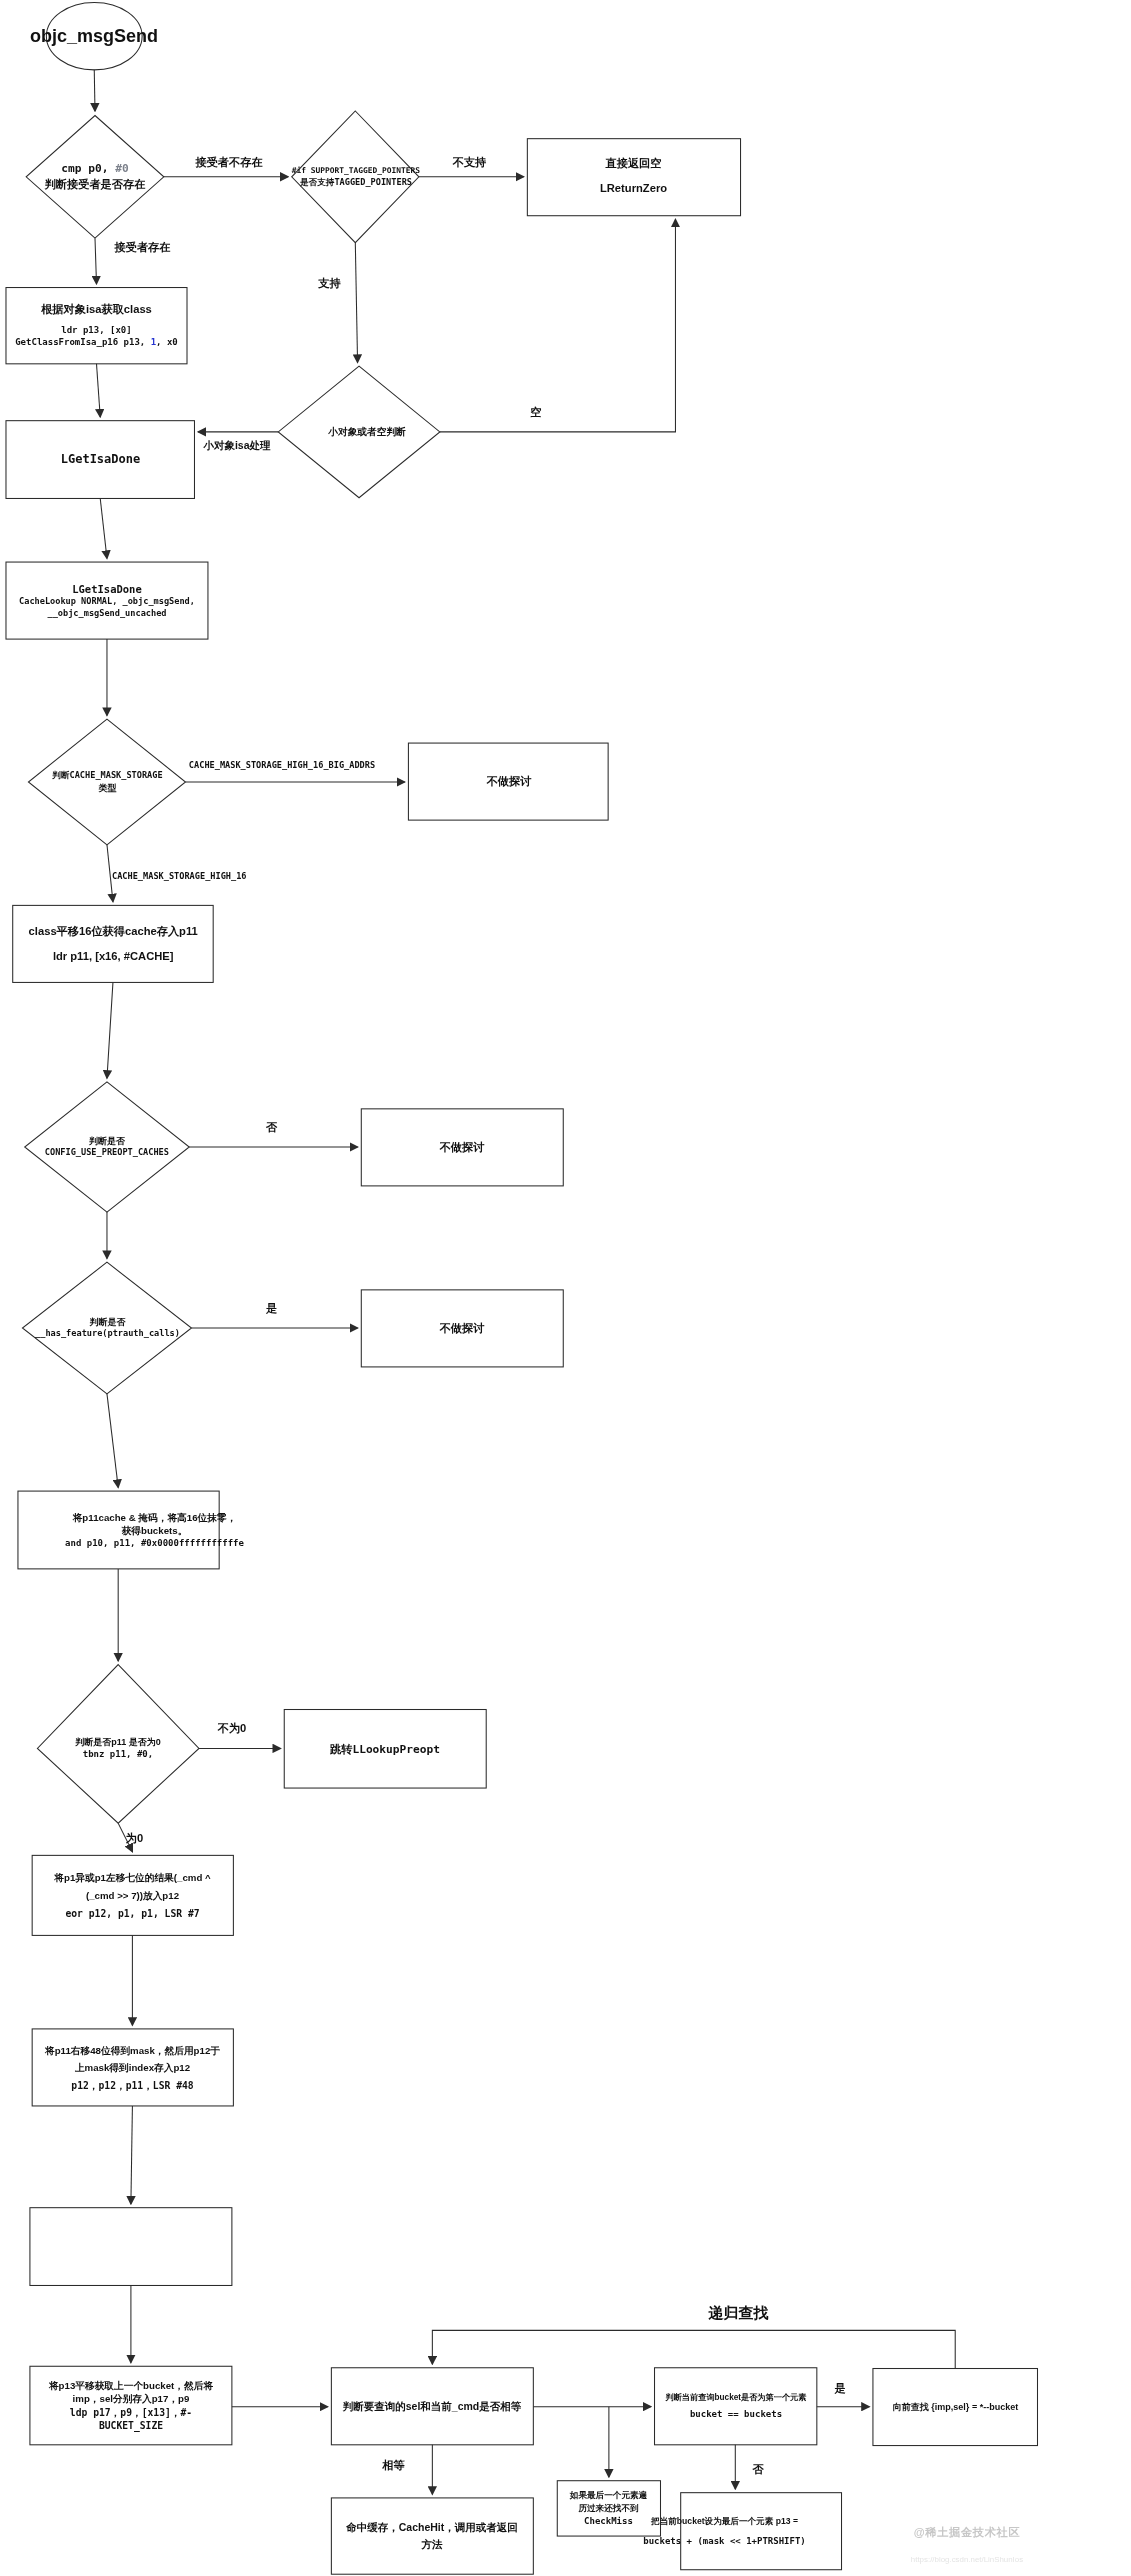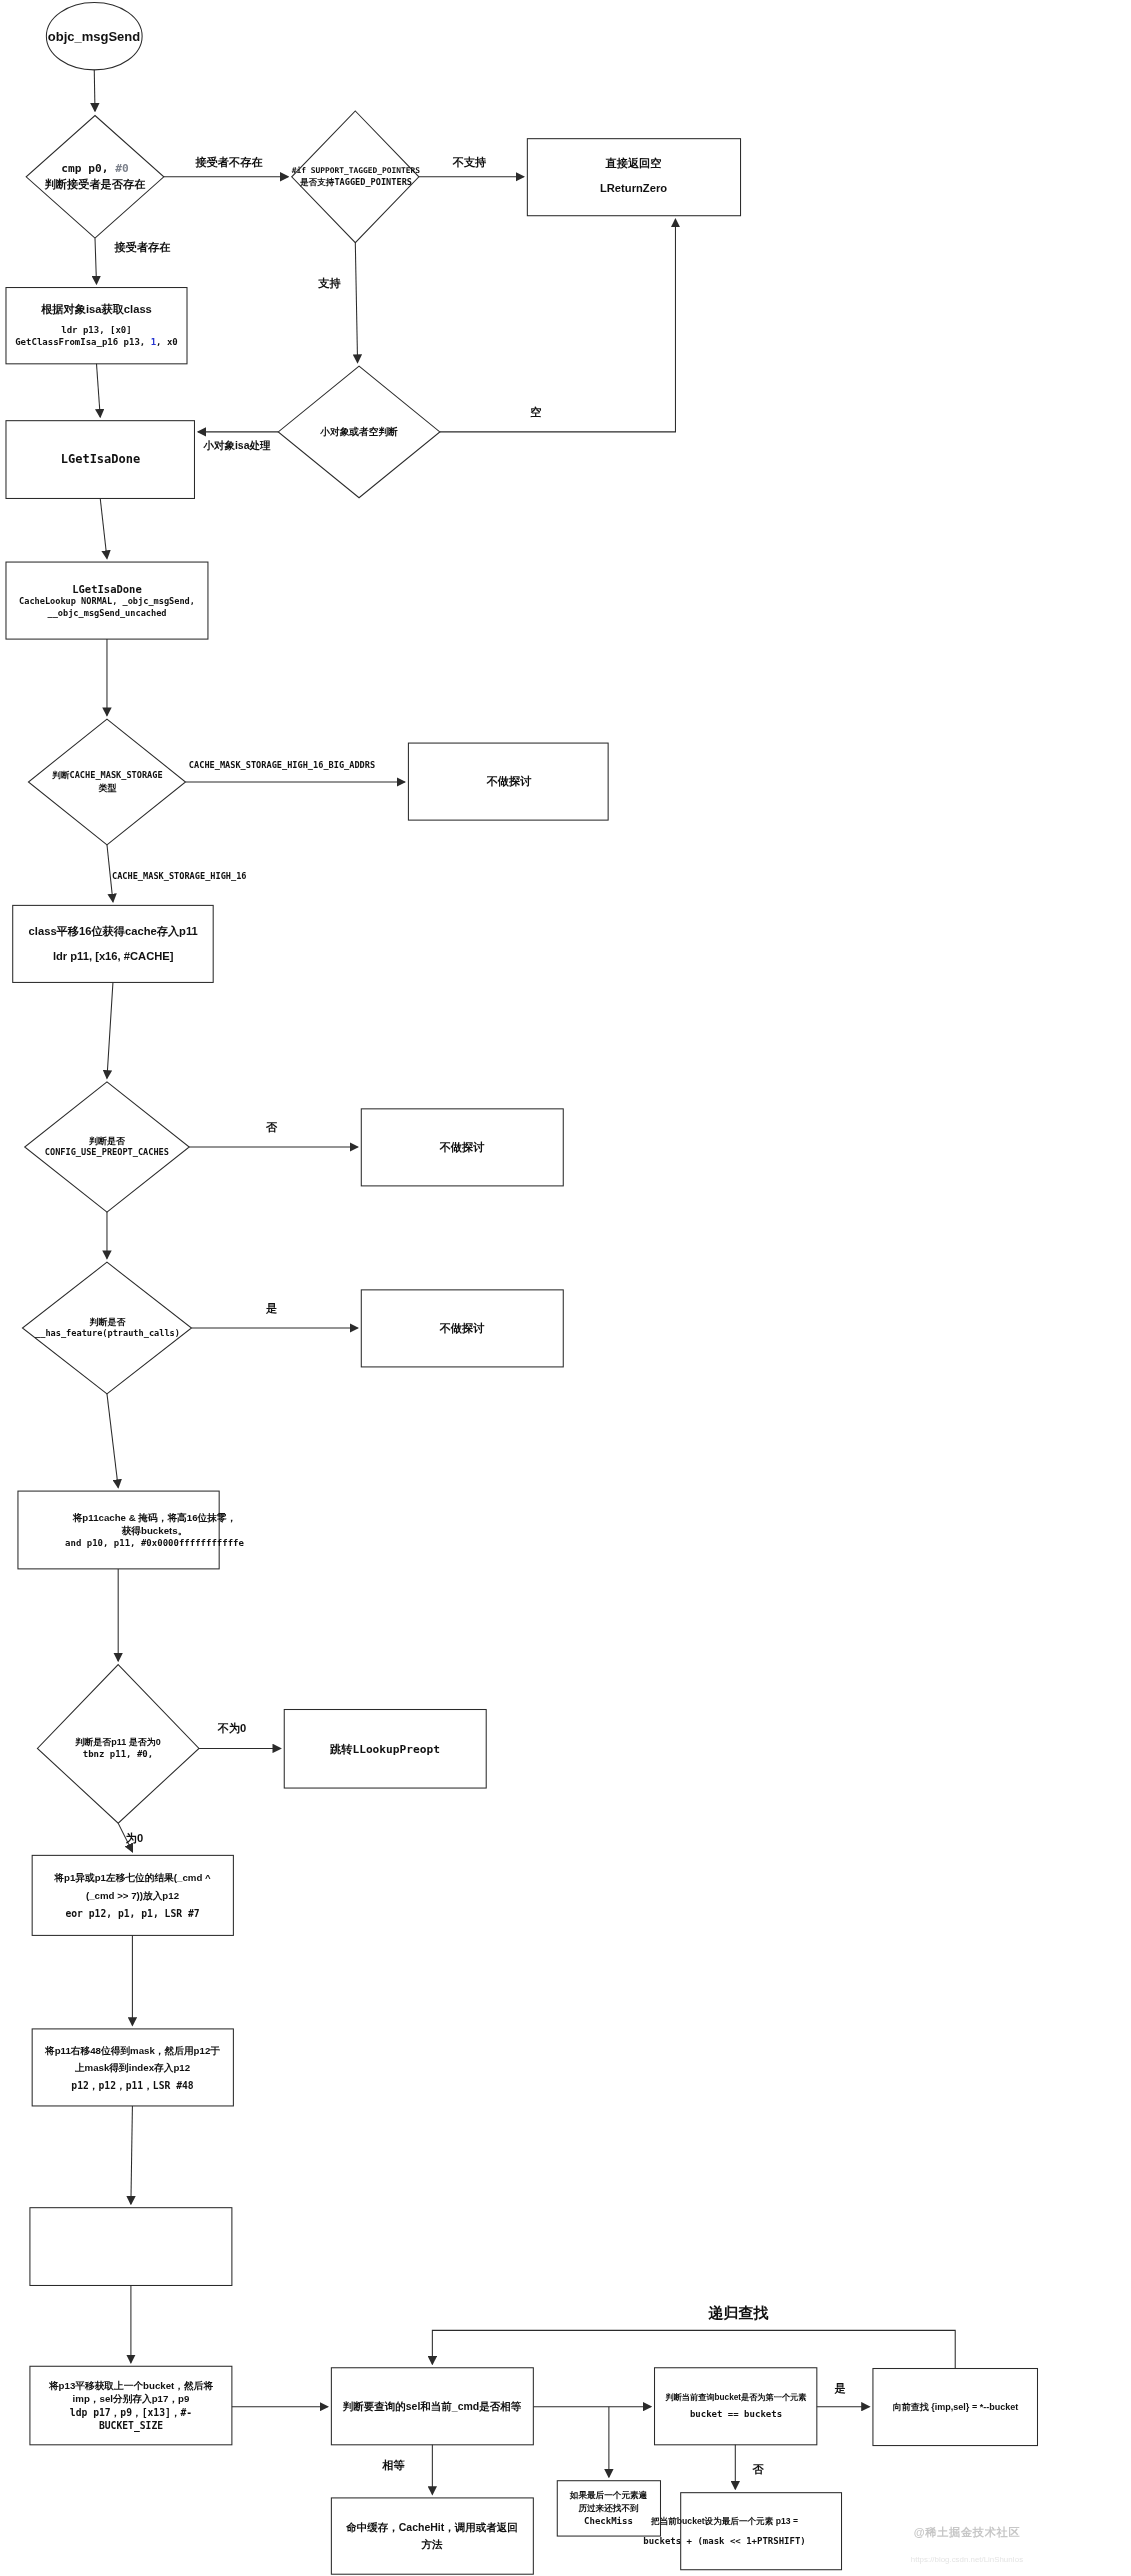--- a/index.html
+++ b/index.html
@@ -4,21 +4,21 @@
 <style>
   html,body{margin:0;padding:0;background:#ffffff;}
   #stage{position:relative;width:1131px;height:2576px;background:#fff;overflow:hidden;
          font-family:"Liberation Sans",sans-serif;color:#111;}
   #wires{position:absolute;left:0;top:0;}
   .txt{position:absolute;display:flex;flex-direction:column;align-items:center;justify-content:center;
        text-align:center;line-height:1.35;}
   .cn{font-family:"Liberation Sans",sans-serif;font-weight:700;}
   .code{font-family:"DejaVu Sans Mono",monospace;font-weight:700;white-space:nowrap;}
   .t15{font-size:11.2px;} .t14{font-size:10.5px;} .t13{font-size:9.7px;} .t12{font-size:9px;}
-  .t11{font-size:8.6px;} .t10{font-size:7.9px;} .t16{font-size:12px;} .t17{font-size:13px;}
+  .t11{font-size:8.6px;} .t10{font-size:7.9px;} .t16{font-size:12px;} .t17{font-size:18px;}
   .gap6 > * + *{margin-top:4.5px;} .gap10 > * + *{margin-top:7.5px;} .gap14 > * + *{margin-top:10.5px;}
   .imm{color:#7d828c;} .lit{color:#2433d0;}
   .edge{font-weight:700;font-size:11.2px;}
   .wm1{color:#c7c7c7;letter-spacing:0.7px;}
   .wm2{color:#e4e4e4;font-weight:400;}
   .nowrap{white-space:nowrap;}
 </style>
 </head>
 <body>
 
@@ -112,21 +112,21 @@
     <span class="cn t15">直接返回空</span>
     <span class="cn t15">LReturnZero</span>
   </div>
 
   <div class="txt" style="left:6px;top:293px;width:181px;height:64px;">
     <span class="cn t15" style="margin-bottom:6.7px;">根据对象isa获取class</span>
     <span class="code t12">ldr p13, [x0]</span>
     <span class="code t12"><span>GetClassFromIsa_p16 p13, </span><span class="lit">1</span><span>, x0</span></span>
   </div>
 
-  <div class="txt t13 cn" style="left:278px;top:414px;width:162px;height:36px;">
+  <div class="txt t13 cn" style="left:286px;top:414px;width:162px;height:36px;">
     <span>小对象或者空判断</span>
   </div>
 
   <div class="txt code t16" style="left:6px;top:420px;width:189px;height:78px;">
     <span>LGetIsaDone</span>
   </div>
 
   <div class="txt" style="left:6px;top:571px;width:202px;height:60px;">
     <span class="code t14">LGetIsaDone</span>
     <span class="code t11">CacheLookup NORMAL, _objc_msgSend,</span>

